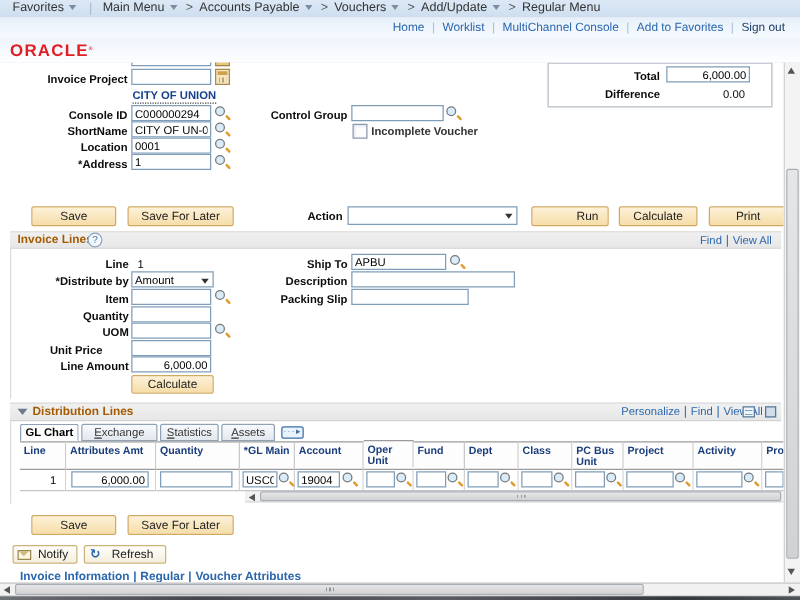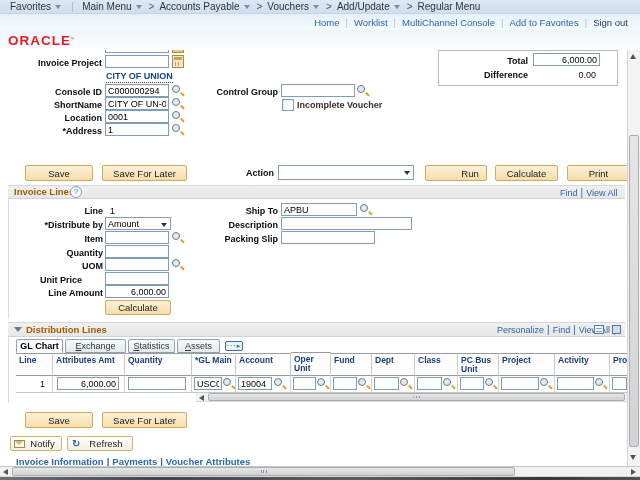--- a/index.html
+++ b/index.html
@@ -316,21 +316,21 @@
     <div class="btn" style="left:102px;top:362px;width:85px;height:16px;line-height:15px;">Save For Later</div>
 
     <div class="btn btn-lite" style="left:10px;top:386px;width:52px;height:15px;line-height:14px;padding-left:13px;">
       <span class="env" style="left:3px;top:3px;"></span><span>Notify</span>
     </div>
     <div class="btn btn-lite" style="left:67px;top:386px;width:66px;height:15px;line-height:14px;padding-left:12px;">
       <span class="refresh-glyph" style="left:4px;top:2px;">↻</span><span>Refresh</span>
     </div>
 
     <div class="foot-links" style="left:16px;top:406px;">
-      <span>Invoice Information</span><span class="pipe2"></span><span>Payments</span><span class="pipe2"></span><span>Voucher Attributes</span>
+      <span>Invoice Information</span><span class="pipe2"></span><span>Regular</span><span class="pipe2"></span><span>Voucher Attributes</span>
     </div>
   </div>
 
   <div class="sb-track-v" style="left:627px;top:50px;width:13px;height:416px;"></div>
   <span class="arr up" style="left:630px;top:54px;"></span>
   <div class="sb-thumb" style="left:629px;top:135px;width:10px;height:312px;"></div>
   <span class="arr down" style="left:630px;top:455px;"></span>
 
   <div class="sb-track-h" style="left:0;top:466px;width:640px;height:11px;"></div>
   <span class="arr left" style="left:3px;top:469px;"></span>

